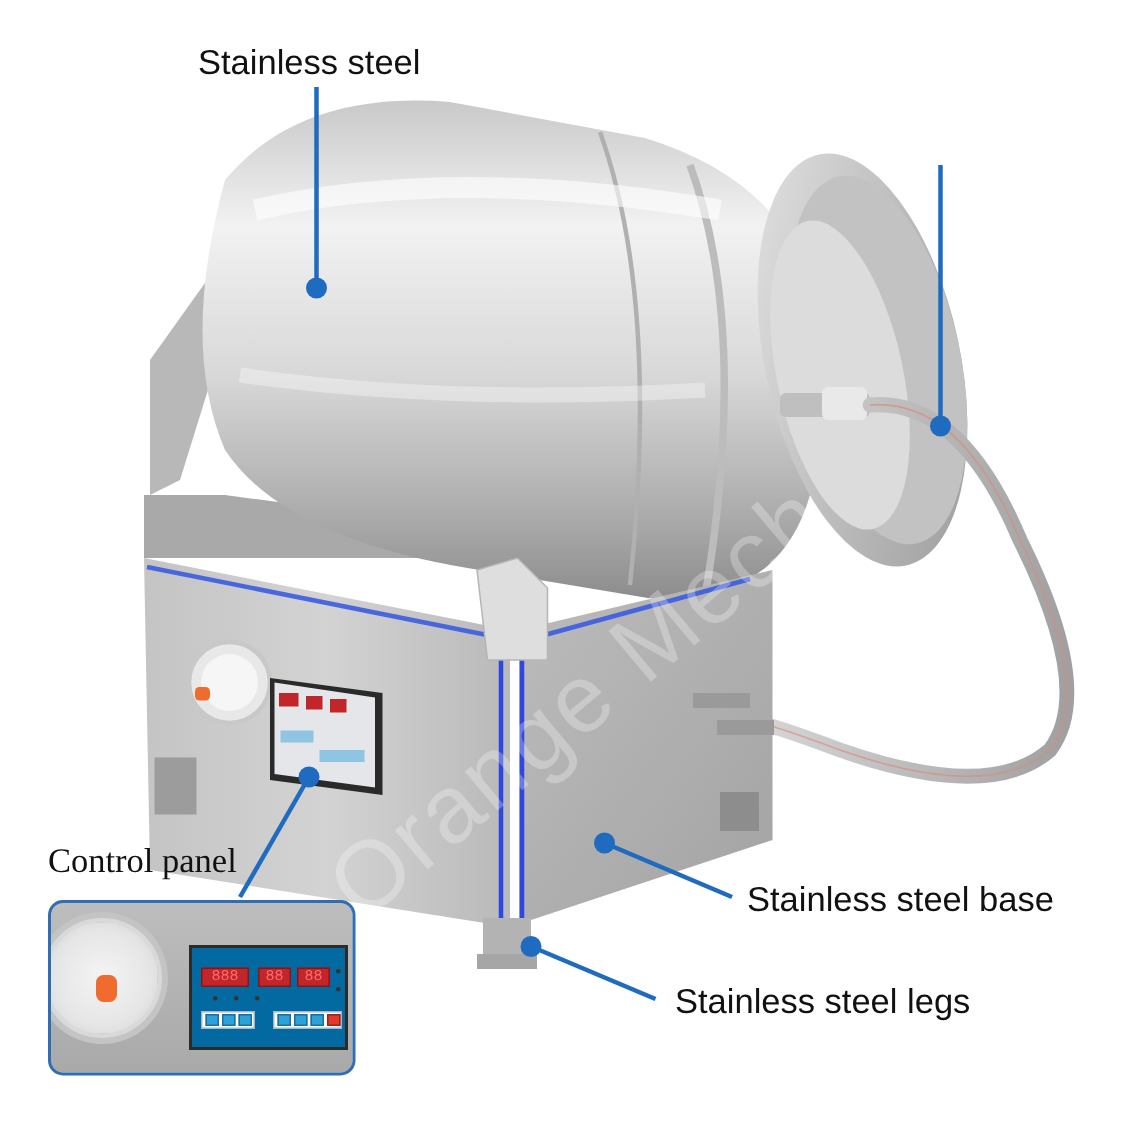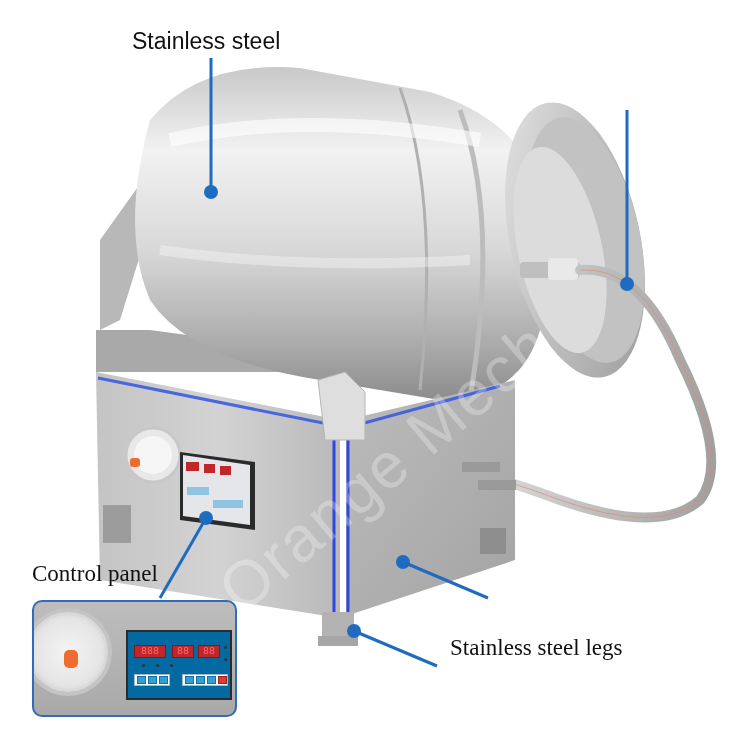--- a/index.html
+++ b/index.html
@@ -183,21 +183,22 @@
       <circle cx="403" cy="562" r="7" stroke="none"></circle>
       <line x1="437" y1="666" x2="354" y2="631"></line>
       <circle cx="354" cy="631" r="7" stroke="none"></circle>
     </g>
   </svg>
 
   <div class="watermark">Orange Mech</div>
 
   <div class="label" style="left:132px; top:30px;">Stainless steel</div>
   <div class="label" style="left:32px; top:562px;font-family:Liberation Serif, serif;">Control panel</div>
-  <div class="label" style="left:450px; top:636px;font-family:Liberation Serif, serif;">Stainless steel legs</div>
+  <div class="label" style="left:498px; top:588px;">Stainless steel base</div>
+  <div class="label" style="left:450px; top:656px;">Stainless steel legs</div>
 
   <div class="inset">
     <div class="gauge"></div>
     <div class="gauge-knob"></div>
     <div class="controller">
       <div class="controller-face">
         <div class="seg" style="left:6px; width:32px;">888</div>
         <div class="seg" style="left:44px; width:22px;">88</div>
         <div class="seg" style="left:70px; width:22px;">88</div>
         <div class="dot" style="left:96px; top:14px;"></div>

